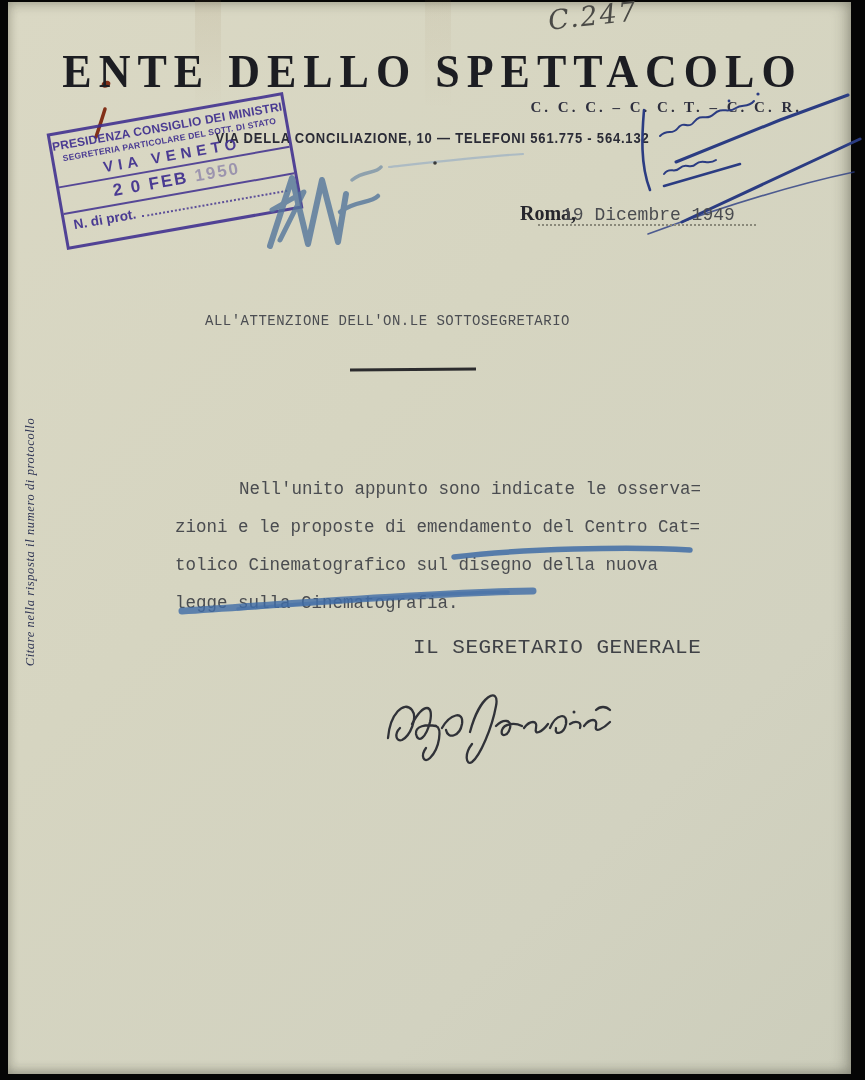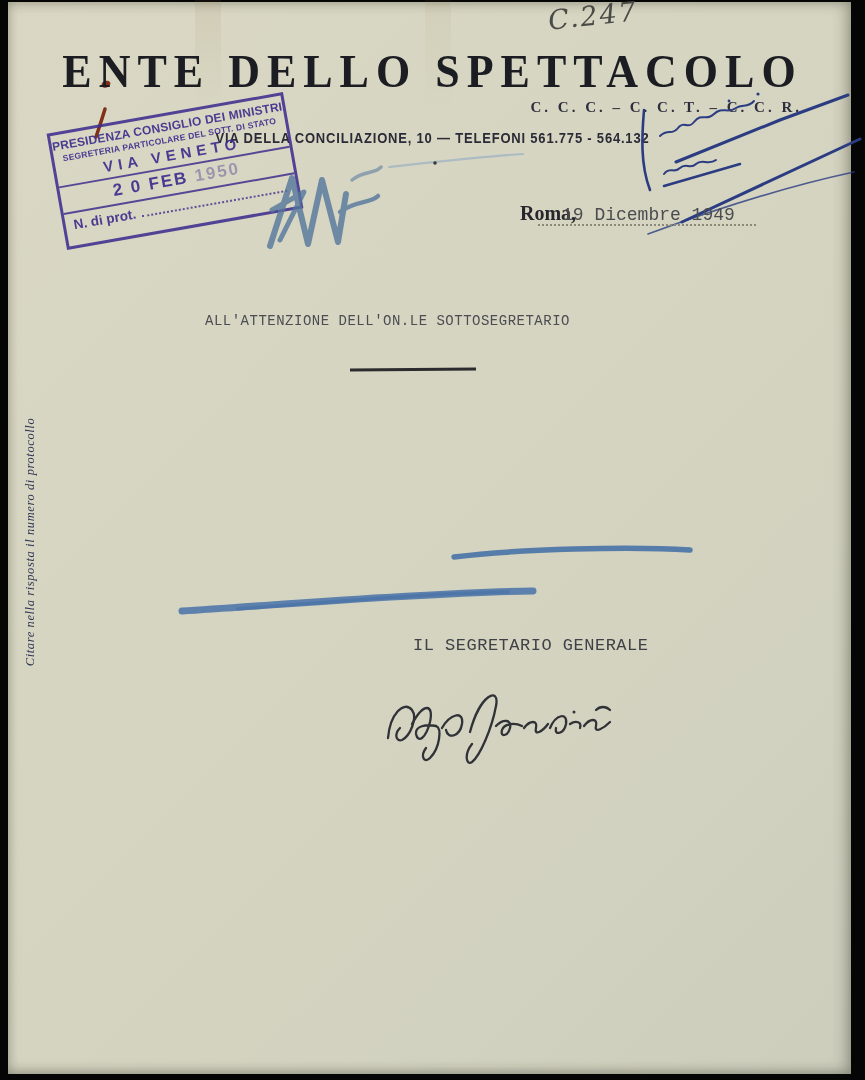--- a/index.html
+++ b/index.html
@@ -20,21 +20,21 @@
            font-family:"Liberation Sans",sans-serif;font-weight:bold;color:#2a2b36;transform:scaleY(1.08);}
   
   .tw{font-family:"Liberation Mono","DejaVu Sans Mono",monospace;color:#4a4c50;}
   .dateline-city{left:520px;top:202px;font-size:20px;font-weight:bold;color:#26262c;text-align:right;}
   .dateline-date{left:562px;top:205px;font-size:18px;}
   .date-rule{left:538px;top:204px;width:218px;height:20px;border-bottom:2px dotted #8a897a;}
   .attention{left:205px;top:313px;font-size:14px;letter-spacing:.5px;color:#4b4d52;white-space:nowrap;}
   .dash-rule{left:350px;top:368px;width:126px;height:2.5px;background:#2c2c2e;transform:rotate(-.4deg);}
   .body-block{left:175px;top:470px;width:540px;font-size:17.5px;line-height:38px;white-space:nowrap;}
   .body-block .l1{padding-left:64px;}
-  .sig-role{left:413px;top:636px;font-size:17px;letter-spacing:.5px;color:#3f4146;}
+  .sig-role{left:413px;top:636px;font-size:21px;letter-spacing:.5px;color:#3f4146;}
   .sig-name{left:429px;top:666px;font-size:17px;letter-spacing:.5px;color:#3f4146;}
   
   .stamp{left:55px;top:112px;width:240px;height:118px;transform:rotate(-10deg);
          border:3px solid rgba(62,46,142,.88);color:rgba(62,46,142,.92);
          font-family:"Liberation Sans",sans-serif;box-sizing:border-box;padding-top:4px;}
   .stamp .r1{text-align:center;font-size:12px;font-weight:bold;letter-spacing:.2px;white-space:nowrap;}
   .stamp .r2{text-align:center;font-size:8.5px;font-weight:bold;letter-spacing:.3px;margin-top:1px;white-space:nowrap;}
   .stamp .r3{text-align:center;font-size:15px;font-weight:bold;letter-spacing:5px;margin-top:2px;}
   .stamp .sep{border-top:2px solid rgba(62,46,142,.85);margin-top:3px;}
   .stamp .r4{text-align:center;font-size:17px;font-weight:bold;letter-spacing:2px;margin:2px 0 1px;}
@@ -112,20 +112,26 @@
     </g>
   </svg>
 
   <div class="abs date-rule"></div>
   <div class="abs dateline-city">Roma,</div>
   <div class="abs dateline-date tw">19 Dicembre 1949</div>
 
   <div class="abs attention tw">ALL'ATTENZIONE DELL'ON.LE SOTTOSEGRETARIO</div>
   <div class="abs dash-rule"></div>
 
+  <div class="abs body-block tw">
+    <div class="l1">Nell'unito appunto sono indicate le osserva=</div>
+    <div>zioni e le proposte di emendamento del Centro Cat=</div>
+    <div>tolico Cinematografico sul disegno della nuova</div>
+    <div>legge sulla Cinematografia.</div>
+  </div>
 
   <svg class="abs" style="left:450px;top:543px;" width="245" height="20" viewBox="0 0 245 20">
     <path d="M4,14 C70,6 180,3 240,7" stroke="#3f6ca6" stroke-width="5.5" fill="none" opacity=".85" stroke-linecap="round"></path>
   </svg>
   <svg class="abs" style="left:178px;top:583px;" width="365" height="34" viewBox="0 0 365 34">
     <g stroke="#3f6ca6" fill="none" stroke-linecap="round">
       <path d="M4,28 C100,22 240,10 355,8" stroke-width="7" opacity=".8"></path>
       <path d="M60,26 C160,18 260,10 330,9" stroke-width="3.5" opacity=".5"></path>
     </g>
   </svg>

